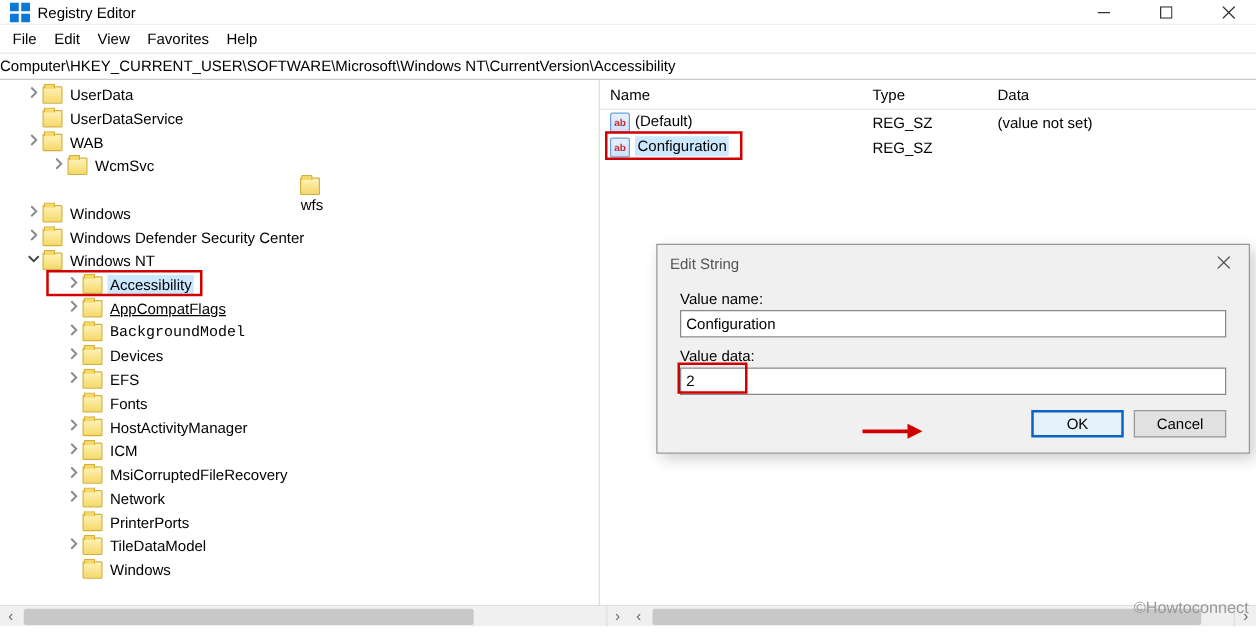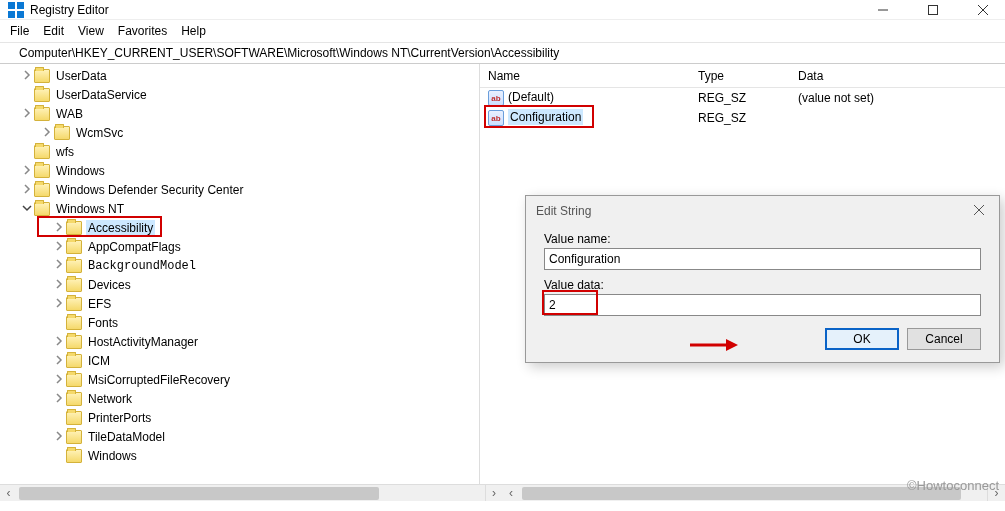--- a/index.html
+++ b/index.html
@@ -36,21 +36,21 @@
     display: flex;
     align-items: center;
     gap: 14px;
     padding: 0 10px;
   }
   .addressbar {
     height: 22px;
     border-top: 1px solid #e5e5e5;
     border-bottom: 1px solid #ccc;
     display:flex; align-items:center;
-    padding: 0 19px;
+    padding: 0 0;
     font-size: 12px;
   }
   .content {
     display:flex;
     height: calc(511px - 30px - 22px - 22px - 17px);
   }
   .tree-pane {
     width: 480px;
     border-right: 1px solid #ddd;
     overflow-y: auto;
@@ -245,21 +245,21 @@
         <span class="folder"></span>
         <span class="tree-label">WAB</span>
       </div>
       <div class="tree-row pad1" style="position: relative; padding-left: 40px;">
         <span class="chevron"><svg width="10" height="10">
             <path d="M3 1 L7 5 L3 9" fill="none" stroke="#888" stroke-width="1.5"></path>
           </svg></span>
         <span class="folder"></span>
         <span class="tree-label">WcmSvc</span>
       </div>
-      <div class="tree-row pad1" style="position: relative;">
+      <div class="tree-row pad1" style="position: relative; flex-direction: column;">
         <span class="chevron"></span>
         <span class="folder"></span>
         <span class="tree-label">wfs</span>
       </div>
       <div class="tree-row pad1" style="position: relative;">
         <span class="chevron"><svg width="10" height="10">
             <path d="M3 1 L7 5 L3 9" fill="none" stroke="#888" stroke-width="1.5"></path>
           </svg></span>
         <span class="folder"></span>
         <span class="tree-label">Windows</span>
@@ -279,21 +279,21 @@
         <span class="tree-label">Windows NT</span>
       </div>
       <div class="tree-row pad3" style="position: relative;">
         <span class="chevron"><svg width="10" height="10">
             <path d="M3 1 L7 5 L3 9" fill="none" stroke="#888" stroke-width="1.5"></path>
           </svg></span>
         <span class="folder"></span>
         <span class="tree-label selected">Accessibility</span>
         <div class="redbox" style="left: 37px; top: -2px; width: 125px; height: 21px;"></div>
       </div>
-      <div class="tree-row pad3" style="position: relative;">
+      <div class="tree-row pad3" style="position: relative; text-decoration: underline;">
         <span class="chevron"><svg width="10" height="10">
             <path d="M3 1 L7 5 L3 9" fill="none" stroke="#888" stroke-width="1.5"></path>
           </svg></span>
         <span class="folder"></span>
         <span class="tree-label">AppCompatFlags</span>
       </div>
       <div class="tree-row pad3" style="position: relative; font-family: Liberation Mono, monospace;">
         <span class="chevron"><svg width="10" height="10">
             <path d="M3 1 L7 5 L3 9" fill="none" stroke="#888" stroke-width="1.5"></path>
           </svg></span>

